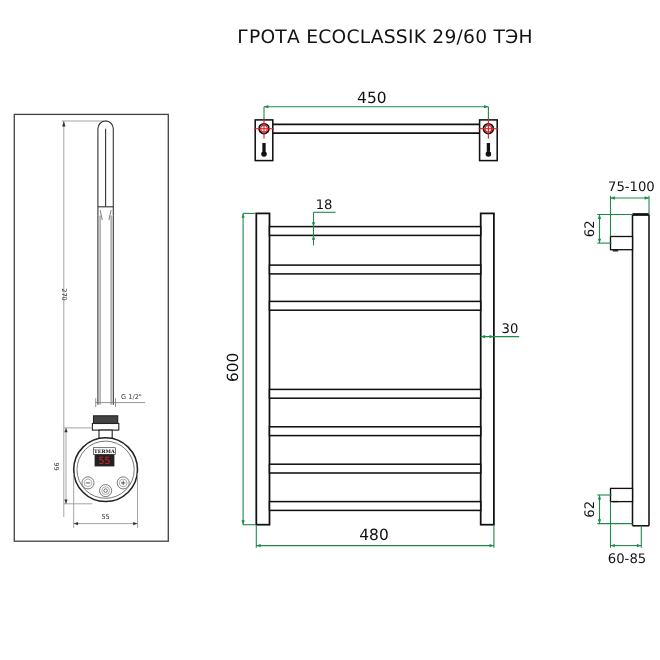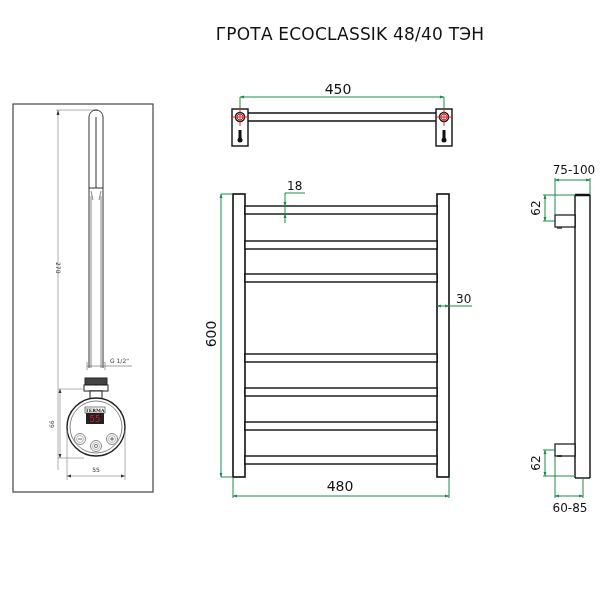--- a/index.html
+++ b/index.html
@@ -5,21 +5,21 @@
   html, body { margin: 0; padding: 0; background: #ffffff; }
   body { width: 600px; height: 600px; position: relative; overflow: hidden; font-family: "DejaVu Sans", sans-serif; }
   .title { position: absolute; left: 0; top: 24px; width: 600px; padding-left: 100px; box-sizing: border-box; text-align: center; font-family: "DejaVu Sans", sans-serif; font-size: 17px; color: #111; letter-spacing: 0.2px; }
   svg { position: absolute; left: 0; top: 0; }
   .dim { font-family: "DejaVu Sans", sans-serif; fill: #111; }
   .dim-sm { font-family: "DejaVu Sans", sans-serif; fill: #333; }
 </style>
 </head>
 <body>
 
-<div class="title">ГРОТА ECOCLASSIK 48/40 ТЭН</div>
+<div class="title">ГРОТА ECOCLASSIK 29/60 ТЭН</div>
 
 <svg width="600" height="600" viewBox="0 0 600 600" xmlns="http://www.w3.org/2000/svg">
 
   <g>
     <rect x="13" y="104" width="140" height="388" fill="none" stroke="#444" stroke-width="1.2"></rect>
 
     <g stroke="#999" stroke-width="0.8">
       <line x1="56" y1="110" x2="98" y2="110"></line>
       <line x1="58" y1="110" x2="58" y2="470"></line>
       <polygon points="58,110 56.5,115 59.5,115" fill="#333" stroke="none"></polygon>

